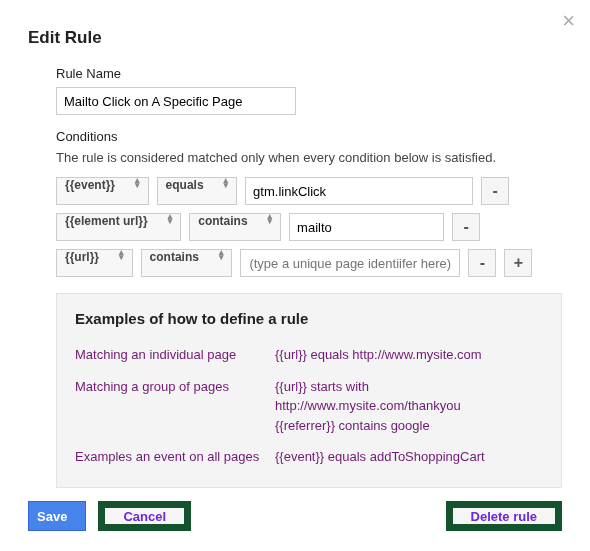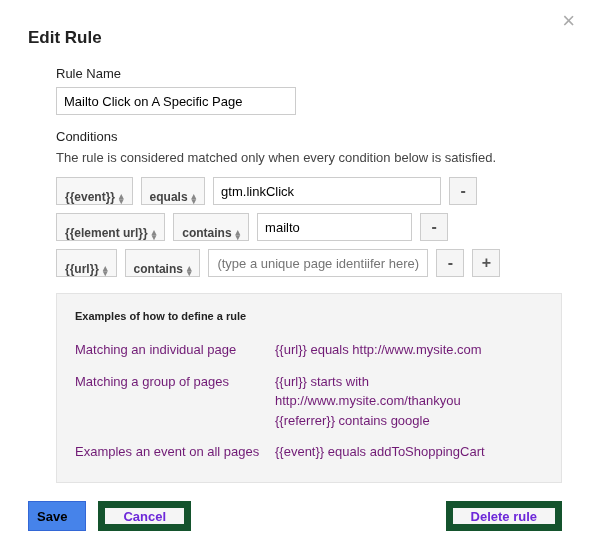--- a/index.html
+++ b/index.html
@@ -61,22 +61,22 @@
     }
     .select-btn {
       border: 1px solid #ccc;
       background: #f7f7f7;
       height: 28px;
       padding: 0 8px;
       font-size: 12px;
       font-weight: bold;
       color: #444;
       display: inline-flex;
-      align-items: flex-end;
-      gap: 4px;
+      align-items: flex-start;
+      gap: 20px;
       cursor: pointer;
     }
     .select-btn .sort-icon {
       display: inline-block;
       font-size: 9px;
       line-height: 5px;
       color: #888;
     }
     .select-btn .sort-icon::before { content: "▴"; display:block; }
     .select-btn .sort-icon::after  { content: "▾"; display:block; }
@@ -99,21 +99,21 @@
       align-items: center;
       justify-content: center;
     }
     .examples {
       background: #f4f4f4;
       border: 1px solid #e3e3e3;
       padding: 16px 18px 14px 18px;
       margin-top: 6px;
     }
     .examples h2 {
-      font-size: 11px;
+      font-size: 15px;
       font-weight: bold;
       margin-bottom: 12px;
     }
     .ex-table { display: table; width: 100%; }
     .ex-row { display: table-row; }
     .ex-cell {
       display: table-cell;
       vertical-align: top;
       padding: 6px 0;
       font-size: 13px;
@@ -136,21 +136,21 @@
       font-size: 13px;
       font-weight: bold;
       border: 7px solid #14532d;
       background: #f5f5f5;
       color: #6d28d9;
       cursor: pointer;
     }
     .btn.primary {
       background: #4683ea;
       border: 1px solid #3367d6;
-      color: #000000;
+      color: #ffffff;
       padding-left: 8px;
     }
     .footer .spacer { flex: 1; }
   </style>
 </head>
 <body>
 
 <div class="close-x">×</div>
 
 <h1 class="page-title">Edit Rule</h1>

